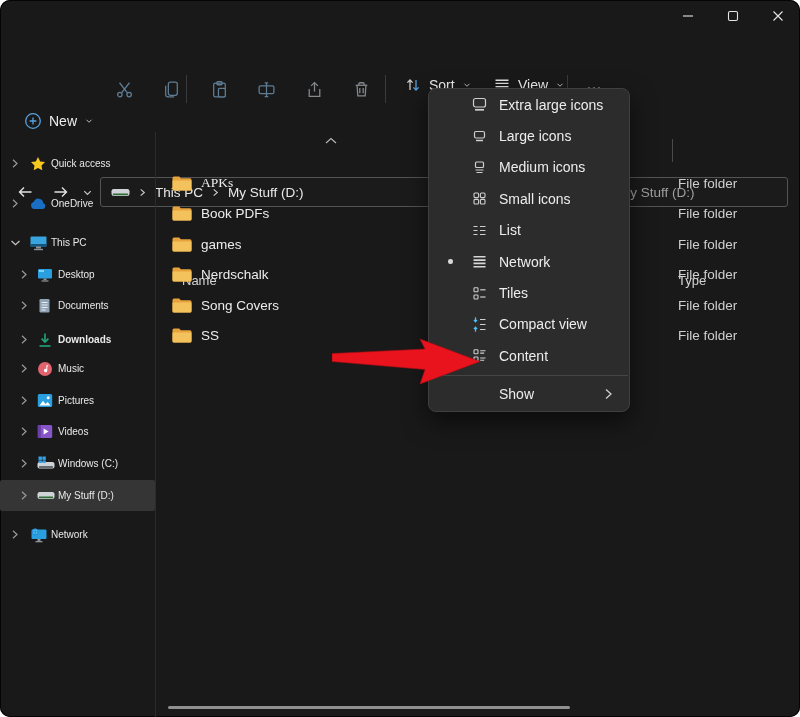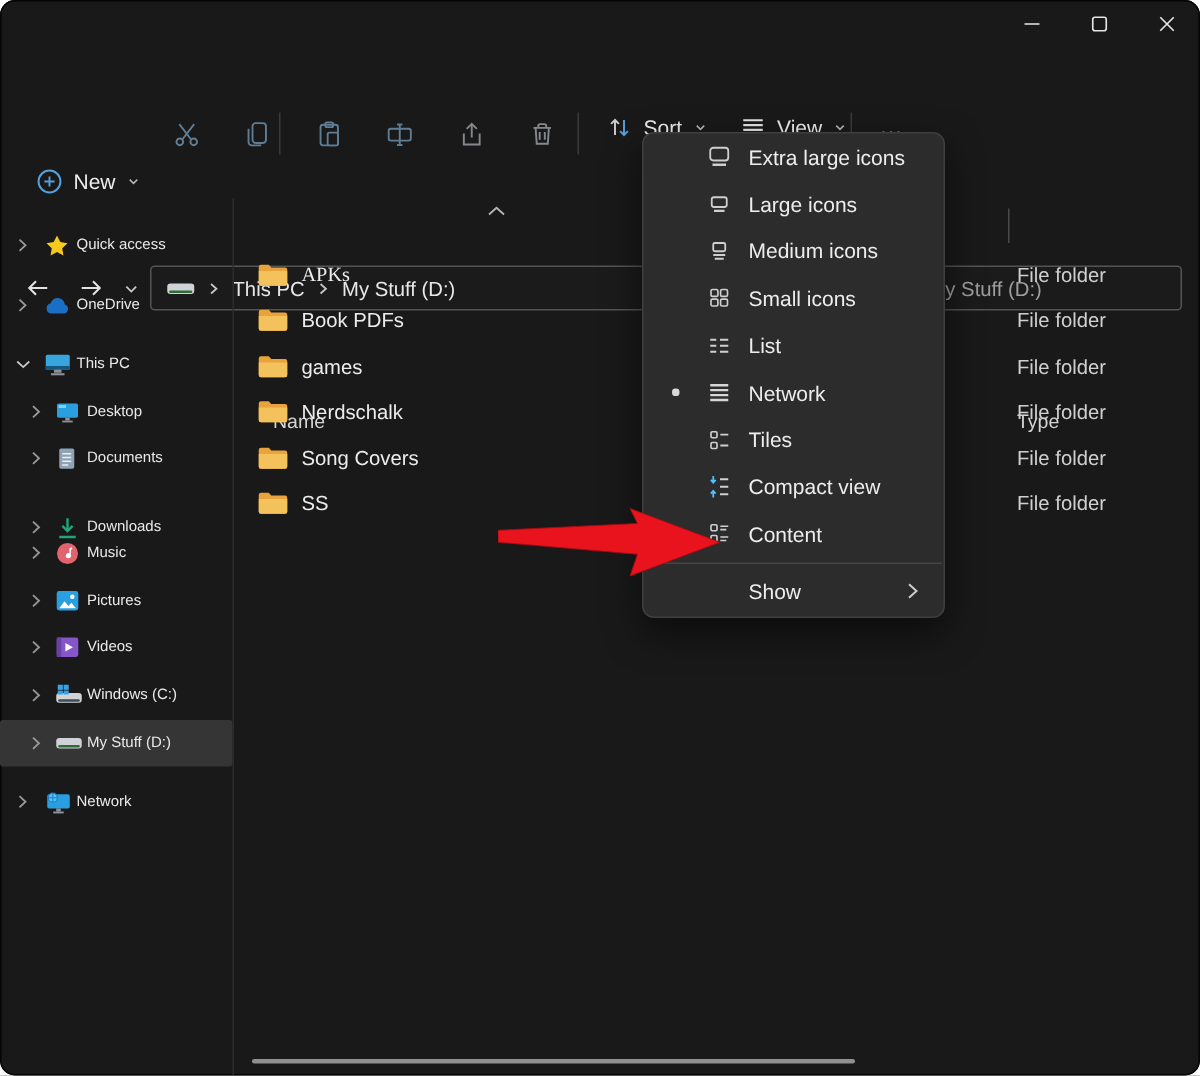--- a/index.html
+++ b/index.html
@@ -280,21 +280,21 @@
         </span>
       <span class="s-icon">
           <svg width="15" height="16" viewBox="0 0 15 16">
         <rect x="2.5" y="1" width="10" height="13.5" rx="1.2" fill="#8fa3b5"></rect>
         <path d="M4.5 4.5h6M4.5 7h6M4.5 9.5h6M4.5 12h4" stroke="#e8eef2" stroke-width="1"></path>
           </svg>
         </span>
       <span class="s-label">Documents</span>
     </div>
 
-    <div class="side-row child" style="top:204px;">
+    <div class="side-row child" style="top:192px;font-weight:bold;">
       <span class="chev">
           <svg width="10" height="11" viewBox="0 0 10 11">
             <path d="M3 1.8l4 3.7-4 3.7" fill="none" stroke="#9a9a9a" stroke-width="1.2"></path>
           </svg>
         </span>
       <span class="s-icon">
           <svg width="16" height="16" viewBox="0 0 16 16">
         <path d="M8 1.5v8" stroke="#1fa67a" stroke-width="1.6"></path>
         <path d="M4.6 6.6L8 10l3.4-3.4" fill="none" stroke="#1fa67a" stroke-width="1.6"></path>
         <path d="M2.5 14h11" stroke="#1fa67a" stroke-width="1.6"></path>

